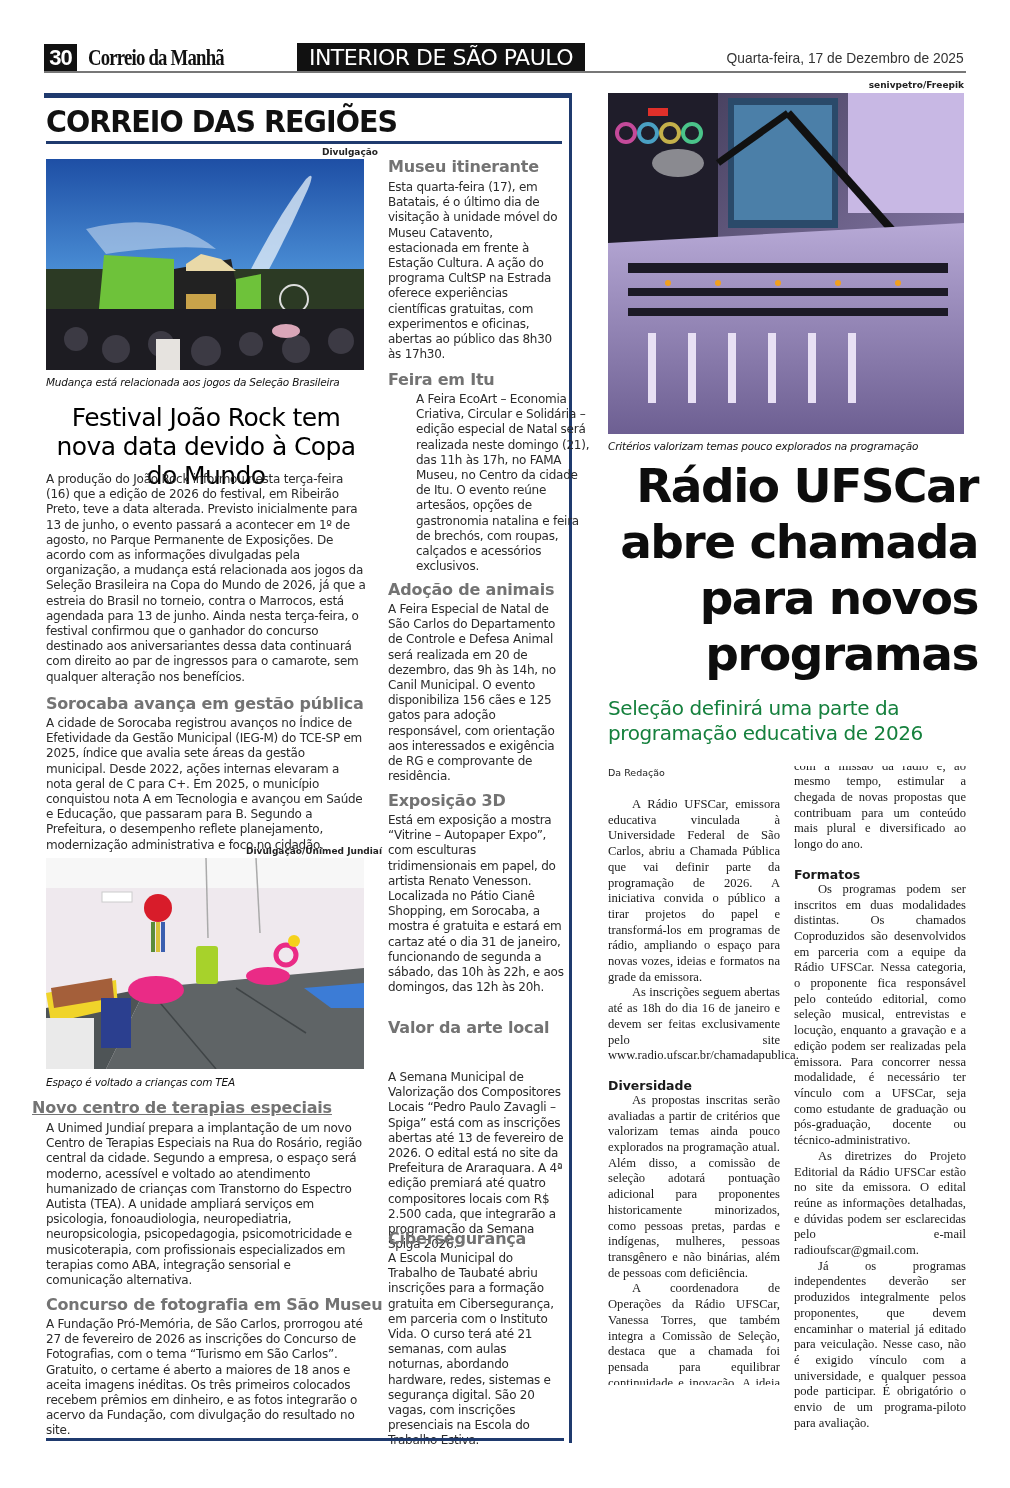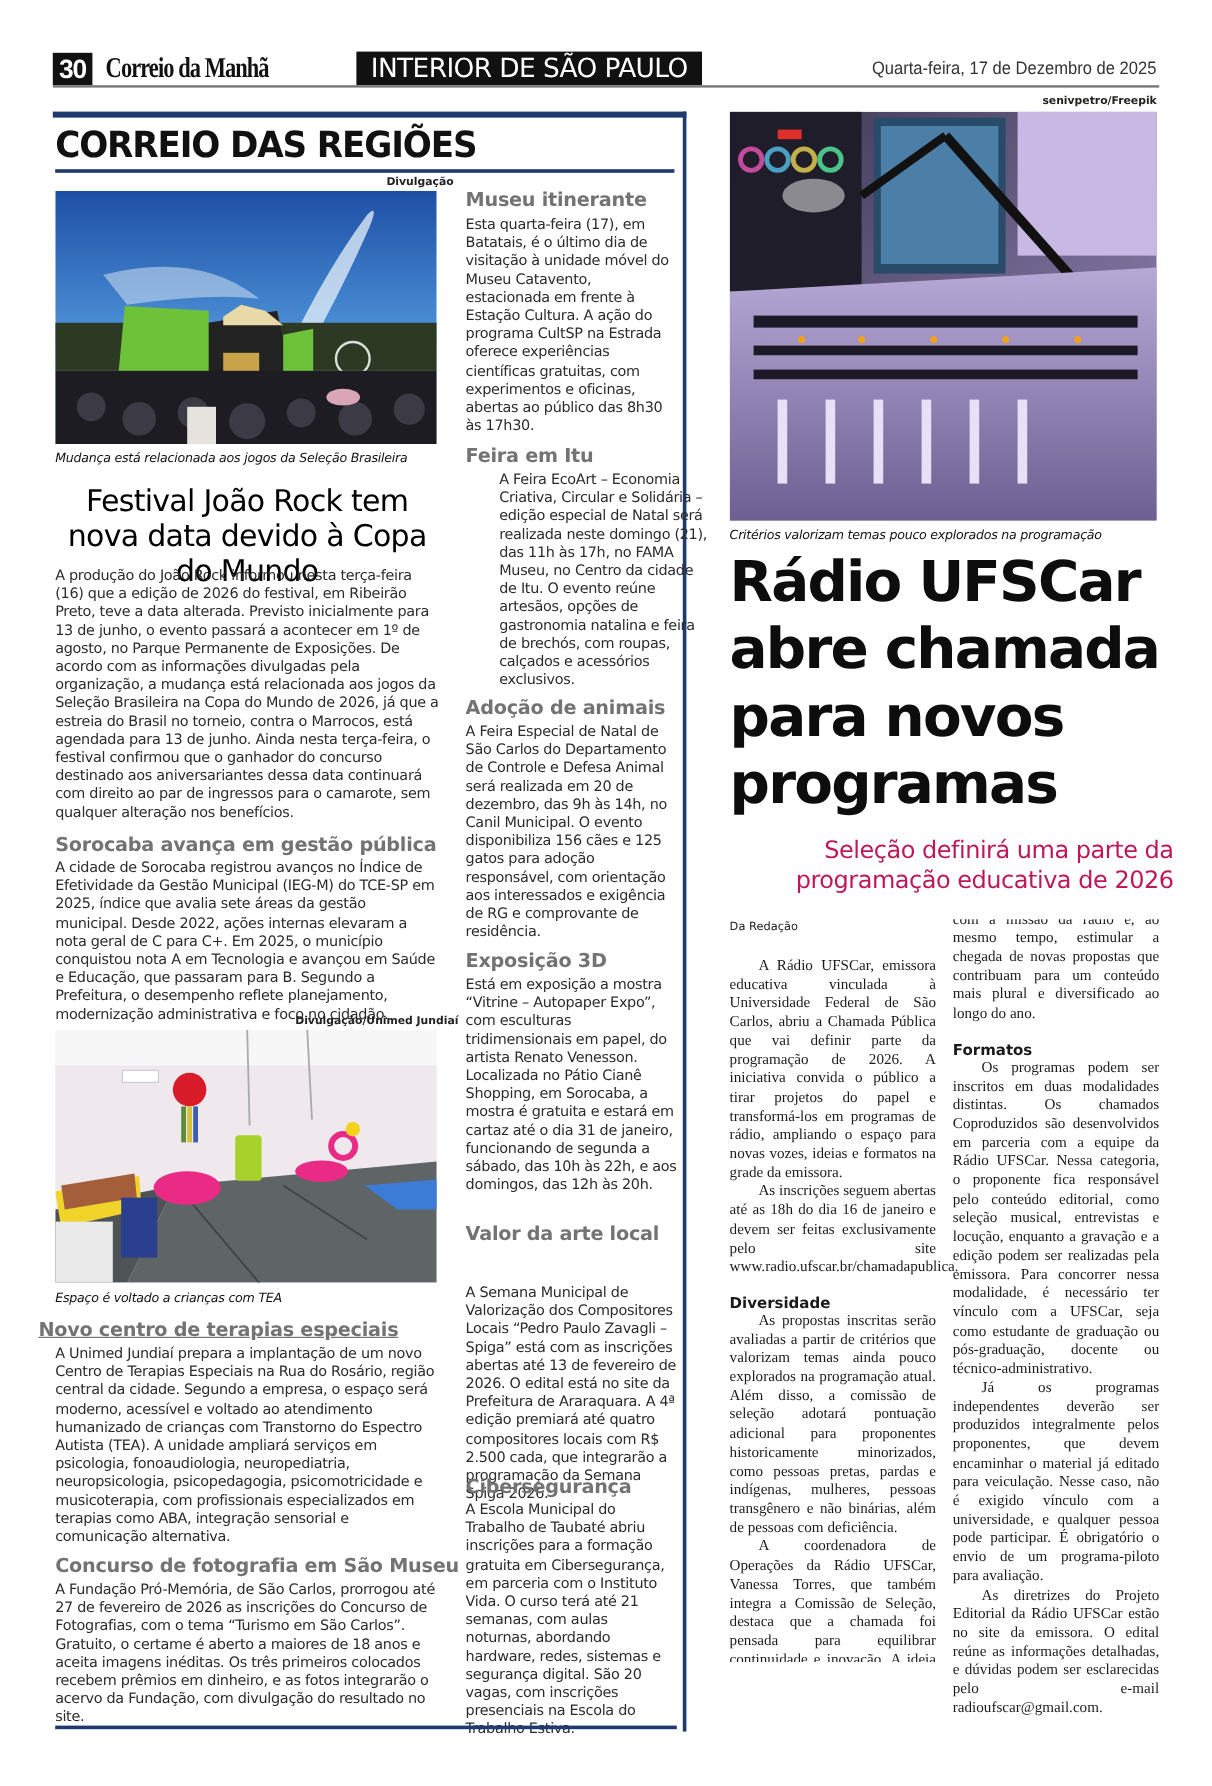--- a/index.html
+++ b/index.html
@@ -18,22 +18,22 @@
   .bottomrule{left:46px;top:1438px;width:518px;height:3px;background:#1f3a6e;}
   .credit{font:bold 9px "DejaVu Sans",sans-serif;color:#222;white-space:nowrap;text-align:center;}
   .caption{font:italic 10.5px "DejaVu Sans",sans-serif;color:#111;white-space:nowrap;letter-spacing:-0.2px;}
   .photo{overflow:hidden;}
   .h1{font:25px "DejaVu Sans",sans-serif;color:#000000;line-height:29px;letter-spacing:-0.6px;text-align:center;}
   .h2{font:600 16px "DejaVu Sans",sans-serif;color:#737373;letter-spacing:-0.2px;white-space:nowrap;}
   .body{font:12px "DejaVu Sans",sans-serif;color:#2b2b2b;line-height:15.2px;letter-spacing:-0.25px;}
   .serif{font:12.6px "Liberation Serif",serif;color:#1a1a1a;line-height:15.7px;text-align:justify;hyphens:auto;}
   .serif p{margin:0;text-indent:24px;}
   .serif .sub{font:bold 12.5px "DejaVu Sans",sans-serif;margin:14px 0 0;text-indent:0;}
-  .bigtitle{font:bold 47px "DejaVu Sans",sans-serif;line-height:56px;color:#0d0d0d;letter-spacing:-1.5px;}
-  .subtitle{font:20px "DejaVu Sans",sans-serif;line-height:25px;color:#be185d;letter-spacing:-0.4px;text-align:right;}
+  .bigtitle{font:bold 47px "DejaVu Sans",sans-serif;line-height:56px;color:#0d0d0d;letter-spacing:-1.5px;text-align:right;}
+  .subtitle{font:20px "DejaVu Sans",sans-serif;line-height:25px;color:#15803d;letter-spacing:-0.4px;}
 </style>
 </head>
 <body>
 
 <div class="abs pagenum">30</div>
 <div class="abs brand">Correio da Manhã</div>
 <div class="abs section">INTERIOR DE SÃO PAULO</div>
 <div class="abs dateline">Quarta-feira, 17 de Dezembro de 2025</div>
 <div class="abs toprule"></div>
 
@@ -201,15 +201,15 @@
   <p>As propostas inscritas serão avaliadas a partir de critérios que valorizam temas ainda pouco explorados na programação atual. Além disso, a comissão de seleção adotará pontuação adicional para proponentes historicamente minorizados, como pessoas pretas, pardas e indígenas, mulheres, pessoas transgênero e não binárias, além de pessoas com deficiência.</p>
   <p style="height:104px;overflow:hidden;">A coordenadora de Operações da Rádio UFSCar, Vanessa Torres, que também integra a Comissão de Seleção, destaca que a chamada foi pensada para equilibrar continuidade e inovação. A ideia é preservar projetos que dialogam com a missão da rádio e, ao mesmo tempo, estimular a chegada de novas propostas que contribuam para um conteúdo mais plural e diversificado ao longo do ano.</p>
 </div>
 
 <div class="abs serif" style="left:794px;top:766px;width:172px;height:680px;overflow:hidden;">
   <div style="margin-top:-133px;">
     <p>A coordenadora de Operações da Rádio UFSCar, Vanessa Torres, que também integra a Comissão de Seleção, destaca que a chamada foi pensada para equilibrar continuidade e inovação. A ideia é preservar projetos que dialogam com a missão da rádio e, ao mesmo tempo, estimular a chegada de novas propostas que contribuam para um conteúdo mais plural e diversificado ao longo do ano.</p>
   </div>
   <p class="sub">Formatos</p>
   <p>Os programas podem ser inscritos em duas modalidades distintas. Os chamados Coproduzidos são desenvolvidos em parceria com a equipe da Rádio UFSCar. Nessa categoria, o proponente fica responsável pelo conteúdo editorial, como seleção musical, entrevistas e locução, enquanto a gravação e a edição podem ser realizadas pela emissora. Para concorrer nessa modalidade, é necessário ter vínculo com a UFSCar, seja como estudante de graduação ou pós-graduação, docente ou técnico-administrativo.</p>
+  <p>As diretrizes do Projeto Editorial da Rádio UFSCar estão no site da emissora. O edital reúne as informações detalhadas, e dúvidas podem ser esclarecidas pelo e-mail radioufscar@gmail.com.</p>
   <p>Já os programas independentes deverão ser produzidos integralmente pelos proponentes, que devem encaminhar o material já editado para veiculação. Nesse caso, não é exigido vínculo com a universidade, e qualquer pessoa pode participar. É obrigatório o envio de um programa-piloto para avaliação.</p>
-  <p>As diretrizes do Projeto Editorial da Rádio UFSCar estão no site da emissora. O edital reúne as informações detalhadas, e dúvidas podem ser esclarecidas pelo e-mail radioufscar@gmail.com.</p>
 </div>
 
 </body></html>

